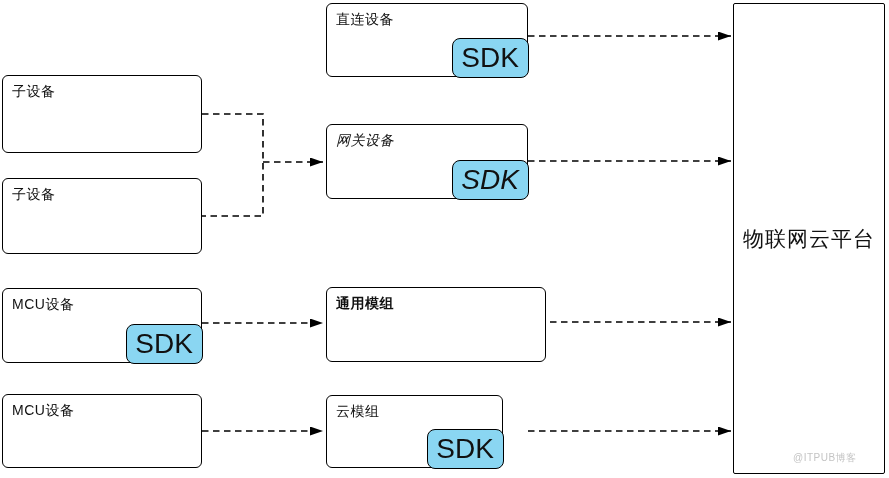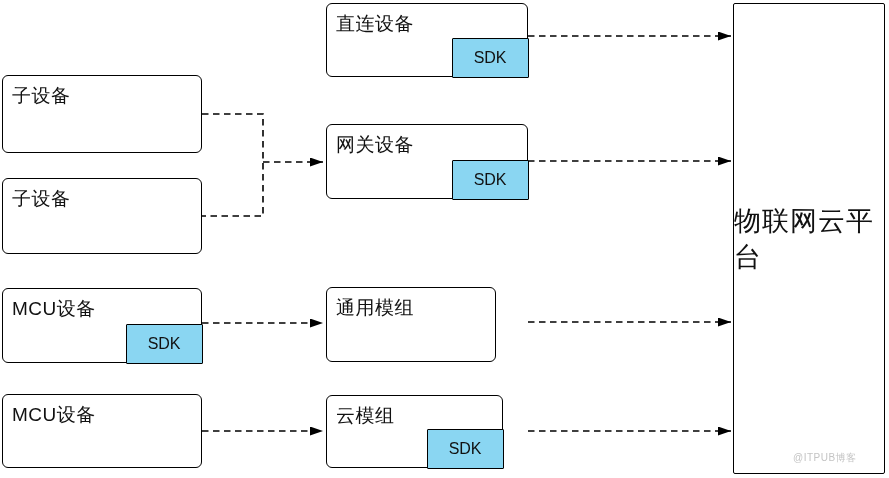--- a/index.html
+++ b/index.html
@@ -16,47 +16,47 @@
   .node{
     position:absolute;
     background:#ffffff;
     border:1.6px solid #000000;
     border-radius:6px;
     box-sizing:border-box;
   }
   .node .label{
     position:absolute;
     top:7px;left:9px;
-    font-size:19px;
+    font-size:14px;
     letter-spacing:0.5px;
     white-space:nowrap;
   }
   .sdk{
     position:absolute;
     right:-1.6px;bottom:-1.6px;
     width:77px;height:40px;
     background:#8ad6f2;
     border:1.6px solid #000000;
     box-sizing:border-box;
     display:flex;align-items:center;justify-content:center;
-    font-size:16px;
-    border-radius:1px;
+    font-size:28px;
+    border-radius:8px;
   }
   .platform{
     position:absolute;
     left:733px;top:3px;
     width:152px;height:471px;
     background:#ffffff;
     border:1.6px solid #000000;
     border-radius:2px;
     box-sizing:border-box;
     display:flex;align-items:center;justify-content:center;
   }
   .platform .platform-label{
-    font-size:27px;
+    font-size:21px;
     letter-spacing:1px;
   }
   .watermark{
     position:absolute;
     left:793px;top:451px;
     font-size:10px;
     color:#c4c4c4;
     letter-spacing:0.5px;
   }
 </style>
@@ -100,28 +100,28 @@
     <span class="label">MCU设备</span>
   </div>
 
   <div class="node" style="left:326px;top:3px;width:202px;height:74px;">
     <span class="label">直连设备</span>
     <div class="sdk">
       <span>SDK</span>
     </div>
   </div>
 
-  <div class="node" style="left:326px;top:124px;width:202px;height:75px;">
+  <div class="node" style="left:326px;top:124px;width:202px;height:75px;font-style:italic;">
     <span class="label">网关设备</span>
     <div class="sdk">
       <span>SDK</span>
     </div>
   </div>
 
-  <div class="node" style="left:326px;top:287px;width:170px;height:75px;">
+  <div class="node" style="left:326px;top:287px;width:220px;height:75px;font-weight:bold;">
     <span class="label">通用模组</span>
   </div>
 
   <div class="node" style="left:326px;top:395px;width:177px;height:73px;">
     <span class="label">云模组</span>
     <div class="sdk">
       <span>SDK</span>
     </div>
   </div>
 

